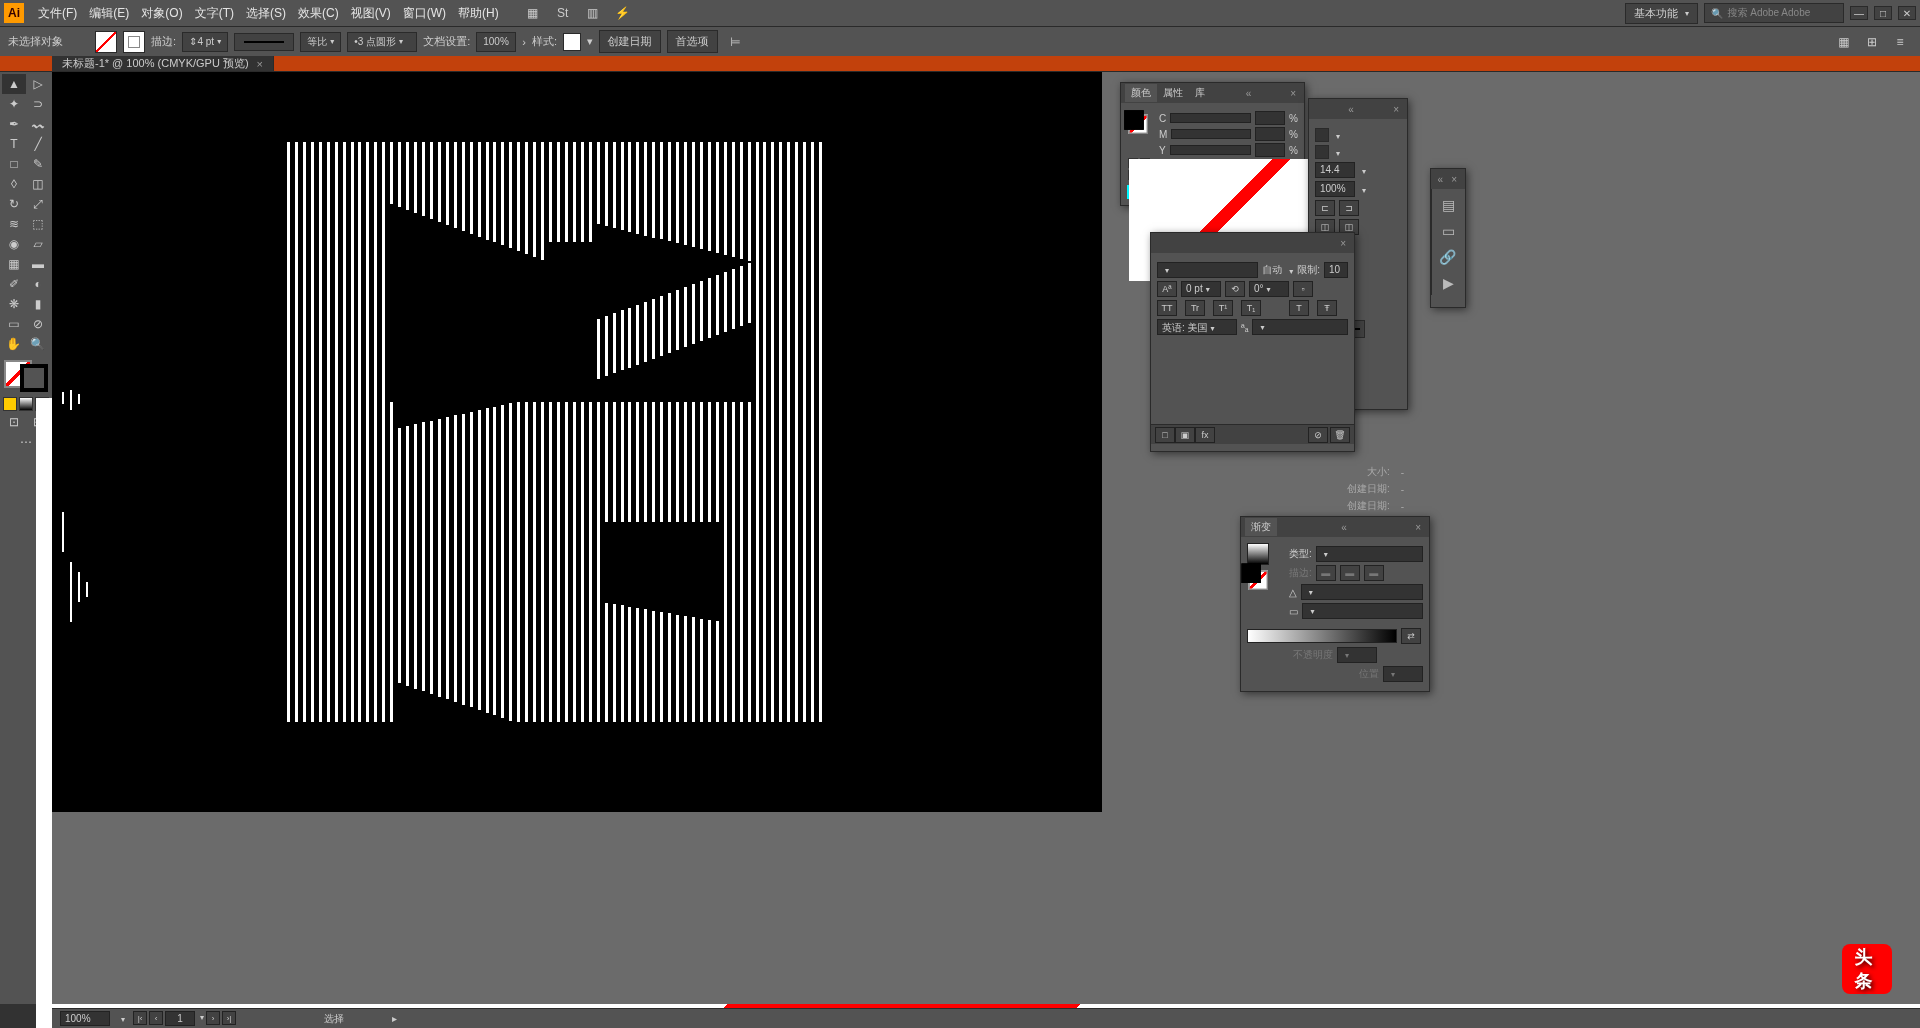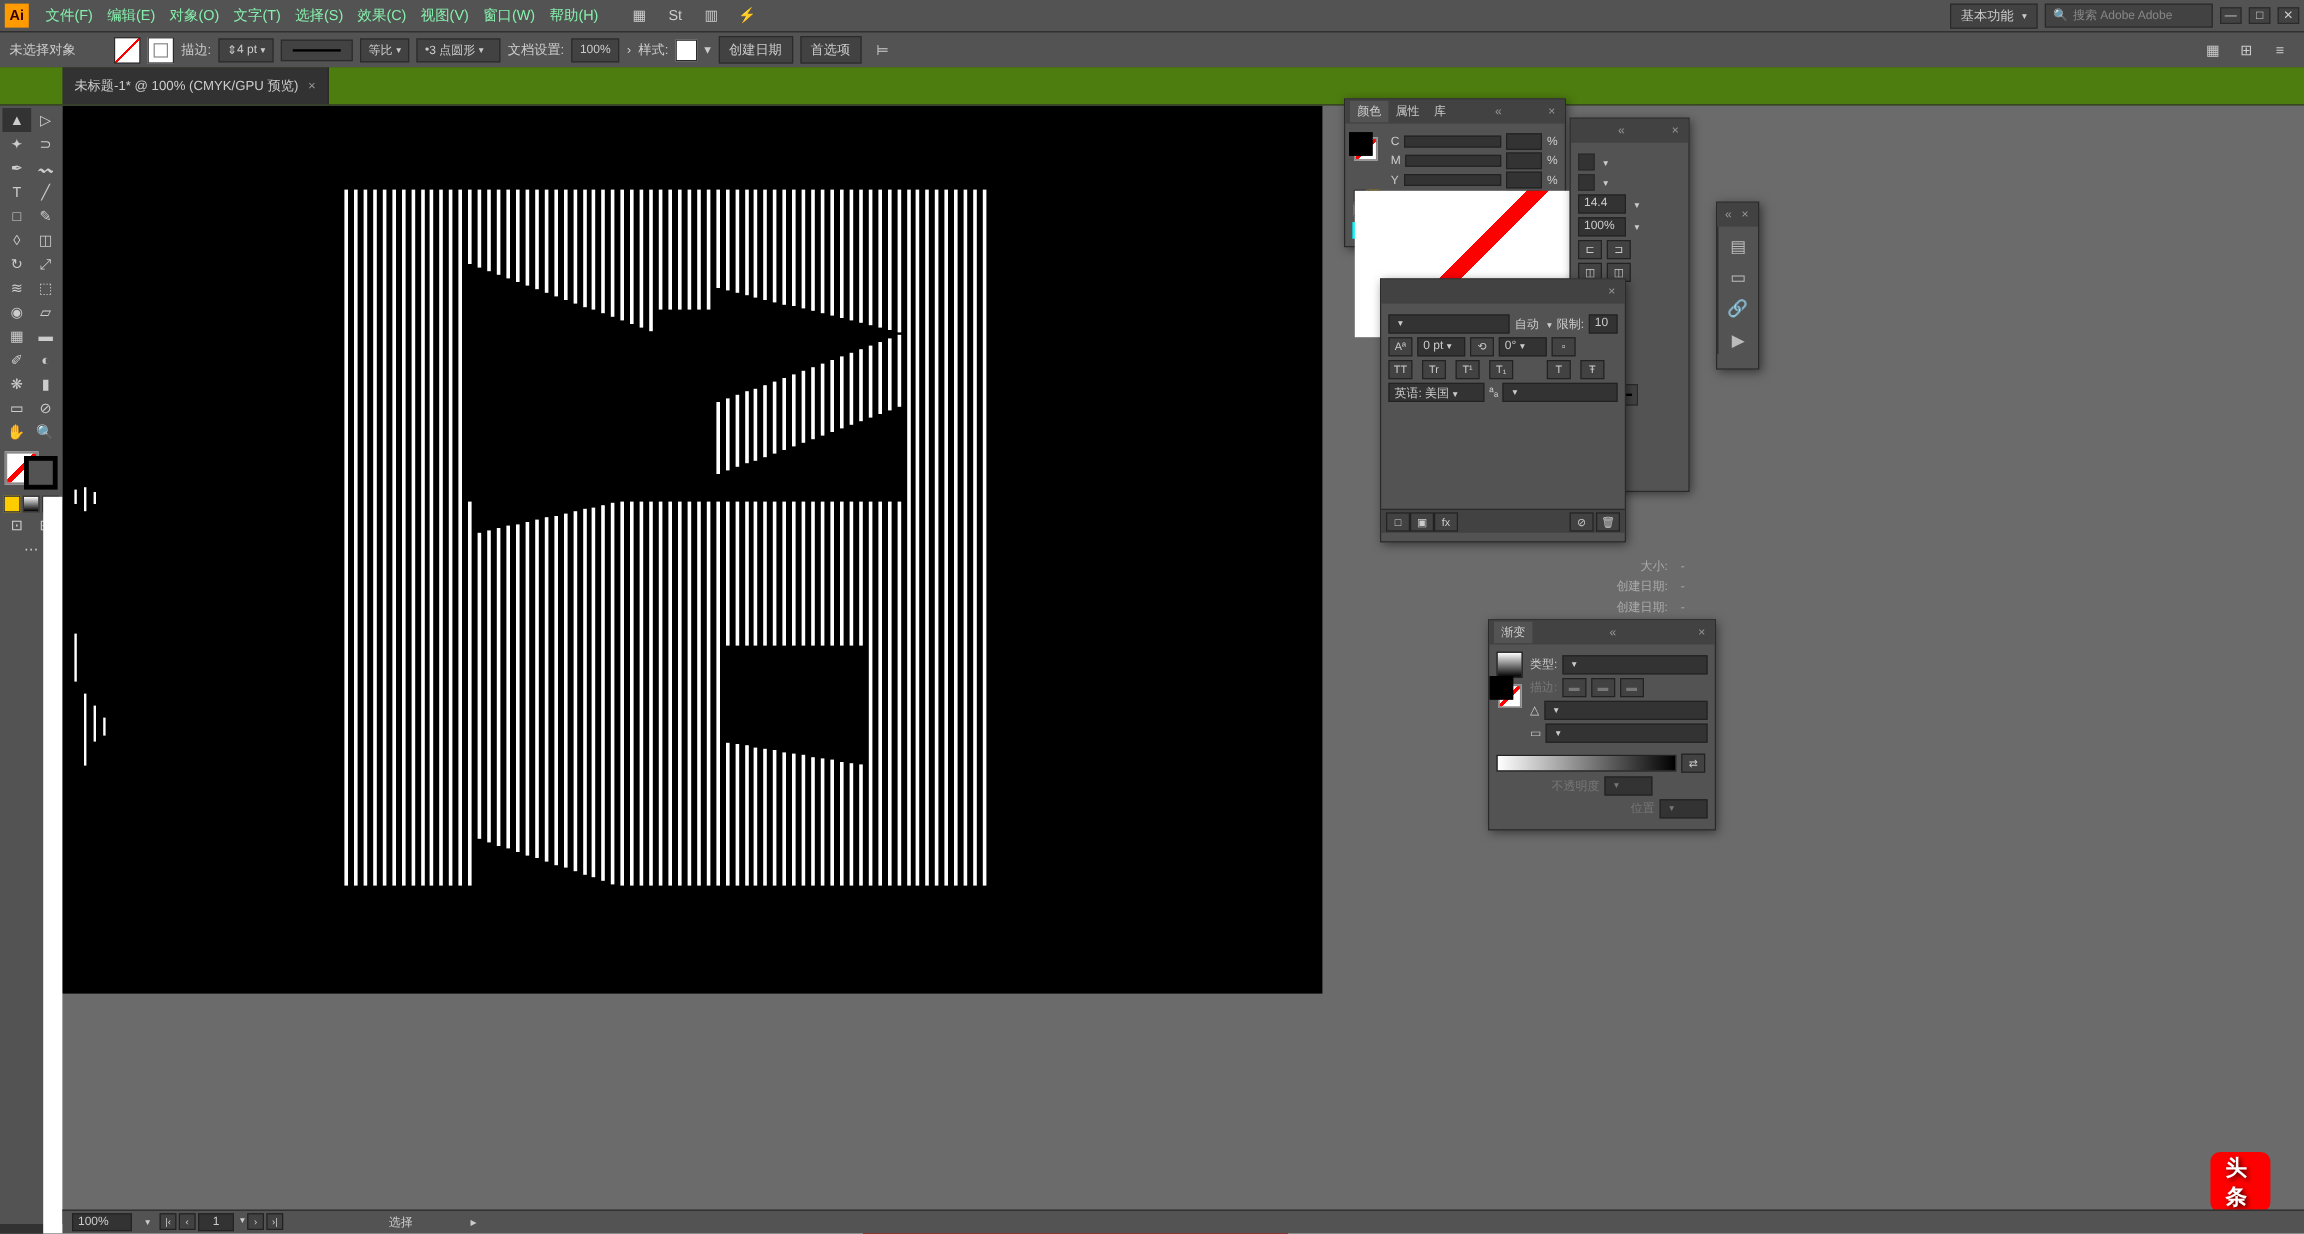--- a/index.html
+++ b/index.html
@@ -1,32 +1,32 @@
 <!DOCTYPE html>
 <html><head>
 <meta charset="utf-8">
 <style>
 *{margin:0;padding:0;box-sizing:border-box;font-family:"Microsoft YaHei",sans-serif;user-select:none}
 body{background:#323232;color:#ccc;font-size:11px;width:1920px;height:1028px;overflow:hidden;position:relative}
 .menubar{height:26px;background:#535353;display:flex;align-items:center;padding:0 4px}
 .logo{width:20px;height:20px;background:#ff9a00;color:#330000;font-weight:bold;text-align:center;line-height:20px;font-size:12px;margin-right:8px}
-.menu-item{padding:0 6px;color:#86efac;cursor:pointer;font-size:12px}
+.menu-item{padding:0 6px;color:#e5e5e5;cursor:pointer;font-size:12px}
 .menubar-right{margin-left:auto;display:flex;align-items:center;gap:6px}
 .workspace-dd{background:#424242;border:1px solid #2a2a2a;padding:2px 8px;font-size:11px;display:flex;align-items:center;gap:4px}
 .search-box{background:#424242;border:1px solid #2a2a2a;padding:2px 6px;width:140px;font-size:10px;color:#888;display:flex;align-items:center;gap:4px}
 .win-btn{width:18px;height:14px;background:#424242;border:1px solid #2a2a2a;display:flex;align-items:center;justify-content:center;font-size:10px}
 .controlbar{height:30px;background:#535353;border-top:1px solid #2a2a2a;display:flex;align-items:center;padding:0 8px;gap:6px;font-size:11px}
 .ctrl-label{color:#ccc;font-size:11px}
 .ctrl-swatch{width:22px;height:22px;border:1px solid #2a2a2a;position:relative}
 .slash{position:absolute;width:100%;height:100%;background:linear-gradient(135deg,#fff 47%,#ff0000 47%,#ff0000 53%,#fff 53%)}
 .ctrl-dd{background:#424242;border:1px solid #2a2a2a;padding:2px 6px;min-width:40px;height:20px;display:flex;align-items:center;font-size:10px}
 .stroke-preview{width:60px;height:18px;background:#424242;border:1px solid #2a2a2a;display:flex;align-items:center;justify-content:center}
 .stroke-line{width:40px;height:2px;background:#000}
 .ctrl-btn{background:#424242;border:1px solid #2a2a2a;padding:3px 8px;font-size:11px;color:#ccc}
-.tabbar{height:32px;background:#4d7c0f;border-bottom:1px solid #2a2a2a;display:flex;align-items:stretch;padding-left:52px}
+.tabbar{height:16px;background:#c2410c;border-bottom:1px solid #2a2a2a;display:flex;align-items:stretch;padding-left:52px}
 .doctab{background:#323232;padding:0 10px;display:flex;align-items:center;font-size:11px;color:#ccc;border-right:1px solid #2a2a2a}
 .doctab-close{margin-left:8px;color:#999;cursor:pointer}
 .main{display:flex;height:calc(100% - 96px)}
 .toolbar{width:52px;background:#535353;display:flex;flex-wrap:wrap;align-content:flex-start;padding:2px}
 .tool{width:24px;height:20px;display:flex;align-items:center;justify-content:center;color:#ccc;font-size:12px;cursor:pointer}
 .tool.active{background:#333}
 .tool-wide{width:48px}
 .fillstroke{width:48px;height:36px;position:relative;margin-top:4px}
 .fill-sw{position:absolute;width:28px;height:28px;left:2px;top:2px;border:2px solid #888;background:#fff}
 .fill-sw .slash{background:linear-gradient(135deg,transparent 44%,#ff0000 44%,#ff0000 56%,transparent 56%)}
@@ -519,21 +519,21 @@
   </div>
 </div>
 
 <div class="panel" style="left:1240px;top:516px;width:190px">
   <div class="panel-header">
     <span class="panel-tab active">渐变</span>
     <span class="panel-close">«</span>
     <span class="panel-close">×</span>
   </div>
   <div class="panel-body">
-    <div style="display:flex;gap:6px">
+    <div style="display:flex;gap:20px">
       <div>
         <div style="width:22px;height:22px;background:linear-gradient(#fff,#000);border:1px solid #222"></div>
         <div class="fillstroke" style="width:22px;height:22px;margin-top:4px;transform:scale(0.7);transform-origin:top left">
           <div class="fill-sw">
               <div class="slash"></div>
             </div>
           <div class="stroke-sw" style="background:#000"></div>
         </div>
       </div>
       <div style="flex:1">

